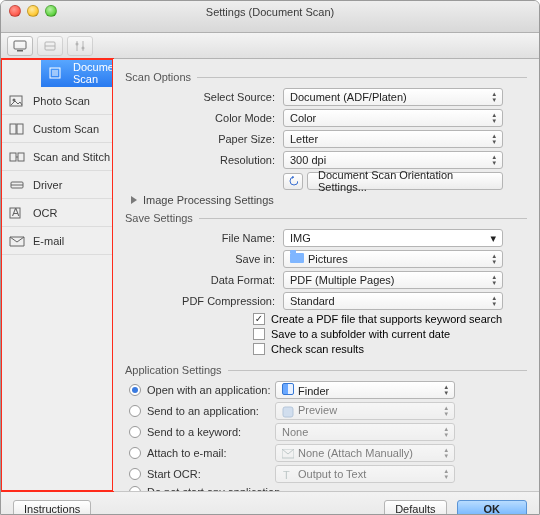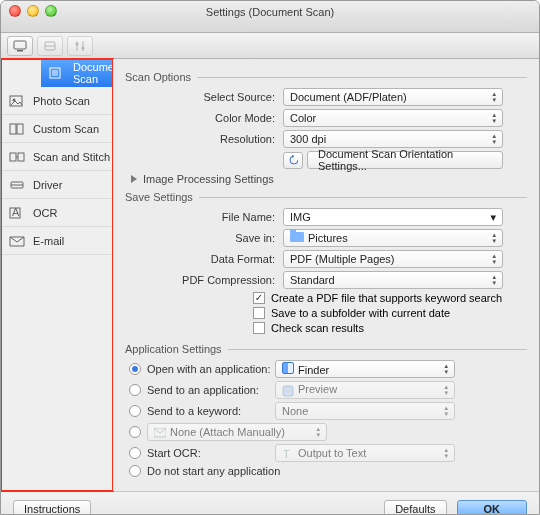--- a/index.html
+++ b/index.html
@@ -168,20 +168,27 @@
             </div>
         </div>
         <div class="row">
           <div class="lbl">Color Mode:</div>
           <div class="select">
               <span>Color</span>
               <span class="arr arr2"></span>
             </div>
         </div>
         <div class="row">
+          <div class="lbl">Paper Size:</div>
+          <div class="select">
+              <span>Letter</span>
+              <span class="arr arr2"></span>
+            </div>
+        </div>
+        <div class="row">
           <div class="lbl">Resolution:</div>
           <div class="select">
               <span>300 dpi</span>
               <span class="arr arr2"></span>
             </div>
         </div>
         <div class="row">
           <div class="lbl"></div>
           <div class="btn sm">
               <svg width="12" height="10">
@@ -265,20 +272,21 @@
         <div class="row" style="margin-left:4px">
           <span class="radio"></span>
           <div class="lbl2">Send to a keyword:</div>
           <div class="select appsel dis">
               <span>None</span>
               <span class="arr arr2"></span>
             </div>
         </div>
         <div class="row" style="margin-left:4px">
           <span class="radio"></span>
+          <div class="lbl2">Attach to e-mail:</div>
           <div class="select appsel dis">
               <span><svg width="12" height="10" style="display:inline;vertical-align:middle;margin-right:4px">
                   <rect x="0" y="0" width="12" height="9" fill="none" stroke="#9aa"></rect>
                   <path d="M0 0 L6 5 L12 0" fill="none" stroke="#9aa"></path>
                 </svg><span>None (Attach Manually)</span></span>
               <span class="arr arr2"></span>
             </div>
         </div>
         <div class="row" style="margin-left:4px">
           <span class="radio"></span>

